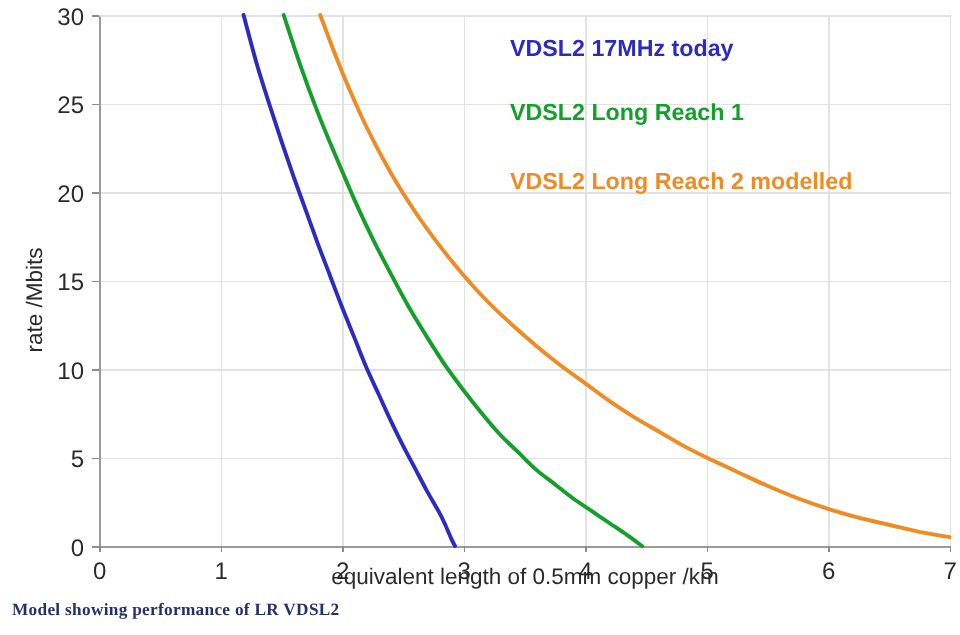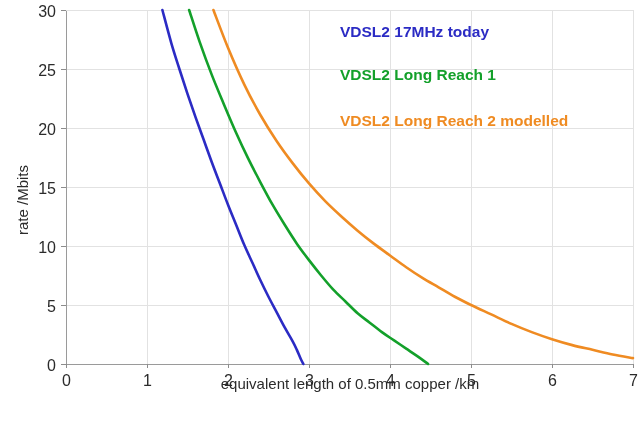--- a/index.html
+++ b/index.html
@@ -147,13 +147,14 @@
 
     <text id="xaxis-title" class="axis-title" x="350" y="389" text-anchor="middle">equivalent length of 0.5mm copper   /km</text>
 
     <text id="yaxis-title" class="axis-title" x="28" y="200" text-anchor="middle" transform="rotate(-90 28 200)">rate  /Mbits</text>
 
     <text id="legend-0" class="legend-text" x="340" y="37" fill="#2b2bc4">VDSL2  17MHz today</text>
     <text id="legend-1" class="legend-text" x="340" y="80" fill="#13a02a">VDSL2 Long Reach 1</text>
     <text id="legend-2" class="legend-text" x="340" y="126" fill="#ef8b22">VDSL2 Long Reach 2 modelled</text>
   </svg>
 
+  <div class="caption">Model showing performance of LR VDSL2</div>
 </div>
 
 </body></html>

